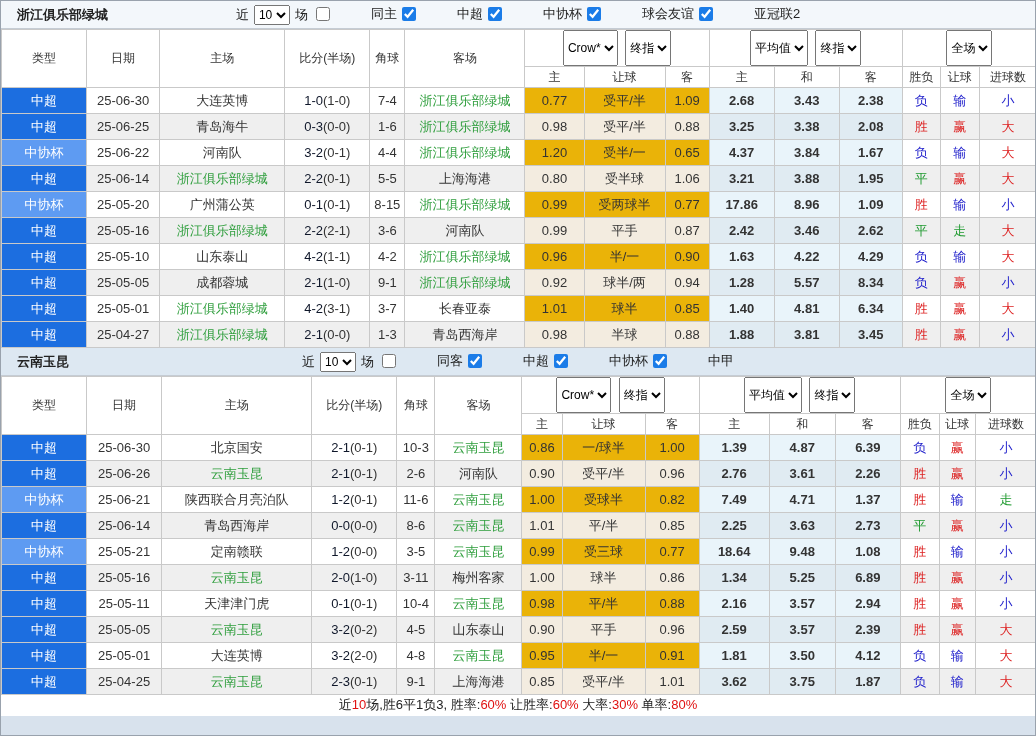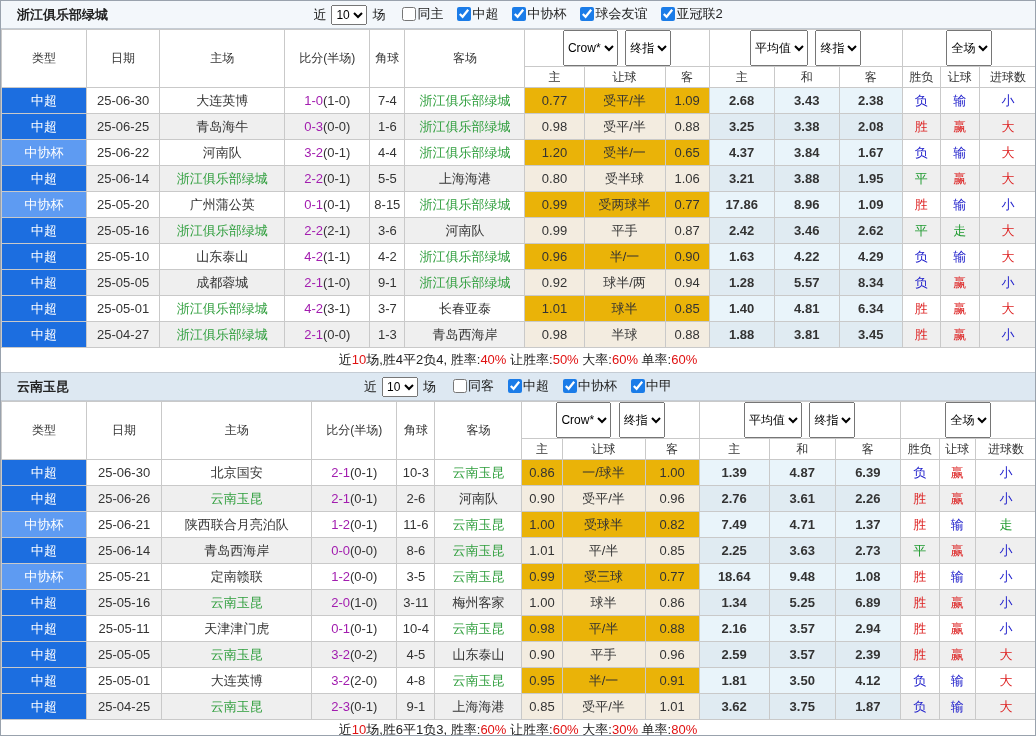--- a/index.html
+++ b/index.html
@@ -34,40 +34,40 @@
   .section-header {
     height: 28px; flex: 0 0 28px;
     display: flex; align-items: center; position: relative;
     border-bottom: 1px solid #c5ccd4; font-size: 13px; color: #222;
   }
   .section-header.s1 { background: #f3f7fb; }
   .section-header.s2 { background: #dde8f2; }
   .team-name { position: absolute; left: 16px; font-weight: bold; font-size: 13px; }
   .filter { margin: 0 auto; display: flex; align-items: center; gap: 3px; font-size: 13px; color:#222; }
   .filter select { font-size: 12px; height: 20px; margin: 0 2px; }
-  .filter label { display: inline-flex; align-items: center; cursor: pointer; margin-left: 14px; }
+  .filter label { display: inline-flex; align-items: center; cursor: pointer; margin-left: 5px; gap: 40px; }
   input[type=checkbox] { accent-color: #1b7ce8; width: 14px; height: 14px; margin-right: 1px; }
   
   table { border-collapse: collapse; table-layout: fixed; width: 1036px; font-size: 13px; }
   th, td { border: 1px solid #c9c9c9; text-align: center; overflow: hidden; white-space: nowrap; }
   thead tr { height: 21px; }
   thead th { font-weight: normal; font-size: 12px; color: #333; background: #fff; padding: 0; }
   thead select { font-size: 12px; height: 36px; margin: 0 2px; vertical-align: middle; }
   tbody tr { height: 26px; }
   tbody td { color: #333; background: #fff; }
   tbody tr:nth-child(even) td { background: #efefef; }
   td.c-type { color: #fff; font-size: 13px; }
   tbody tr td.t-csl { background: #1c6ee0; }
   tbody tr td.t-cup { background: #5e9bf2; }
   td.c-odds { background: #eab308; }
   tbody tr:nth-child(even) td.c-odds { background: #f3ece0; }
   td.c-avg { background: #e9f4fa; font-weight: bold; }
   tbody tr:nth-child(even) td.c-avg { background: #e0ebf2; }
   .focus { color: #2e9e3c; }
-  .score-main { color: #a21caf; }
+  .score-main { color: #0f172a; }
   .score-half { color: #333; }
   .res-r { color: #dd2222; }
   .res-b { color: #2222cc; }
   .res-g { color: #1f9a2f; }
   
   .summary {
     flex: 0 0 25px; height: 25px; line-height: 24px;
     text-align: center; font-size: 13px; color: #222;
     background: #fff; border-bottom: 1px solid #c5ccd4;
   }
@@ -323,21 +323,20 @@
           <td class="c-avg">1.88</td>
           <td class="c-avg">3.81</td>
           <td class="c-avg">3.45</td>
           <td class="res-r">胜</td>
           <td class="res-r">赢</td>
           <td class="res-b">小</td>
         </tr>
       </tbody>
   </table>
 
-  <div class="summary"><span>近</span><span class="red">10</span><span>场,胜4平2负4, 胜率:</span><span class="red">40%</span><span> 让胜率:</span><span class="red">50%</span><span> 大率:</span><span class="red">60%</span><span> 单率:</span><span class="red">60%</span></div>
 
   <div class="section-header s2">
     <span class="team-name">云南玉昆</span>
     <span class="filter">
       <span>近</span>
       <select><option>10</option></select>
       <span>场</span>
       <span class="cb-wrap"><label>
             <input type="checkbox" style="">
             <span>同客</span>

